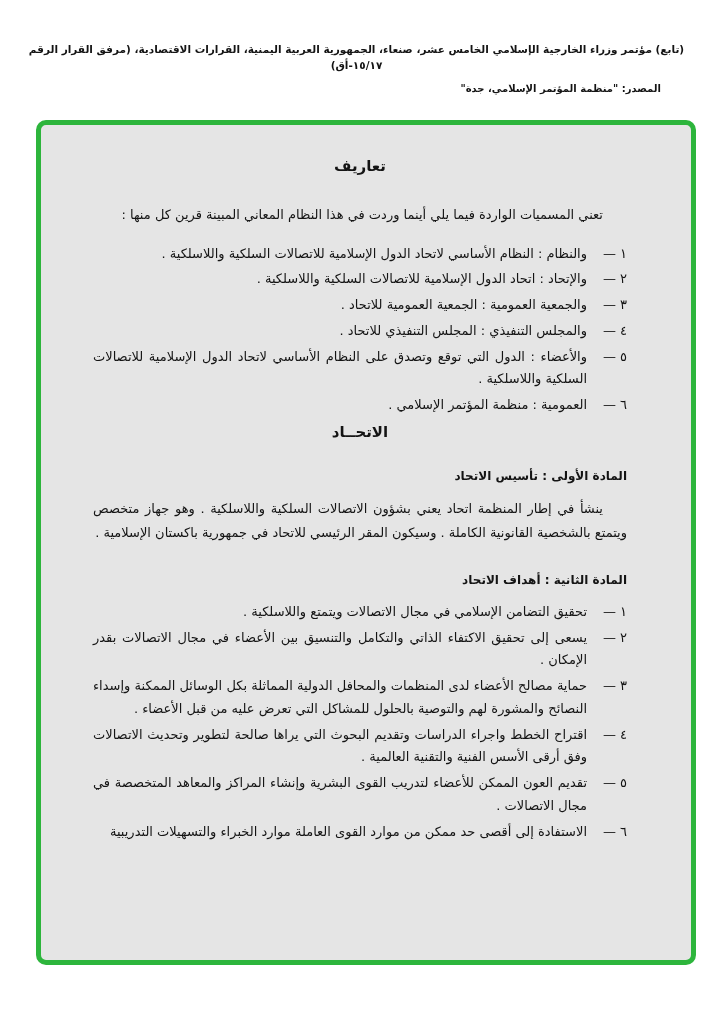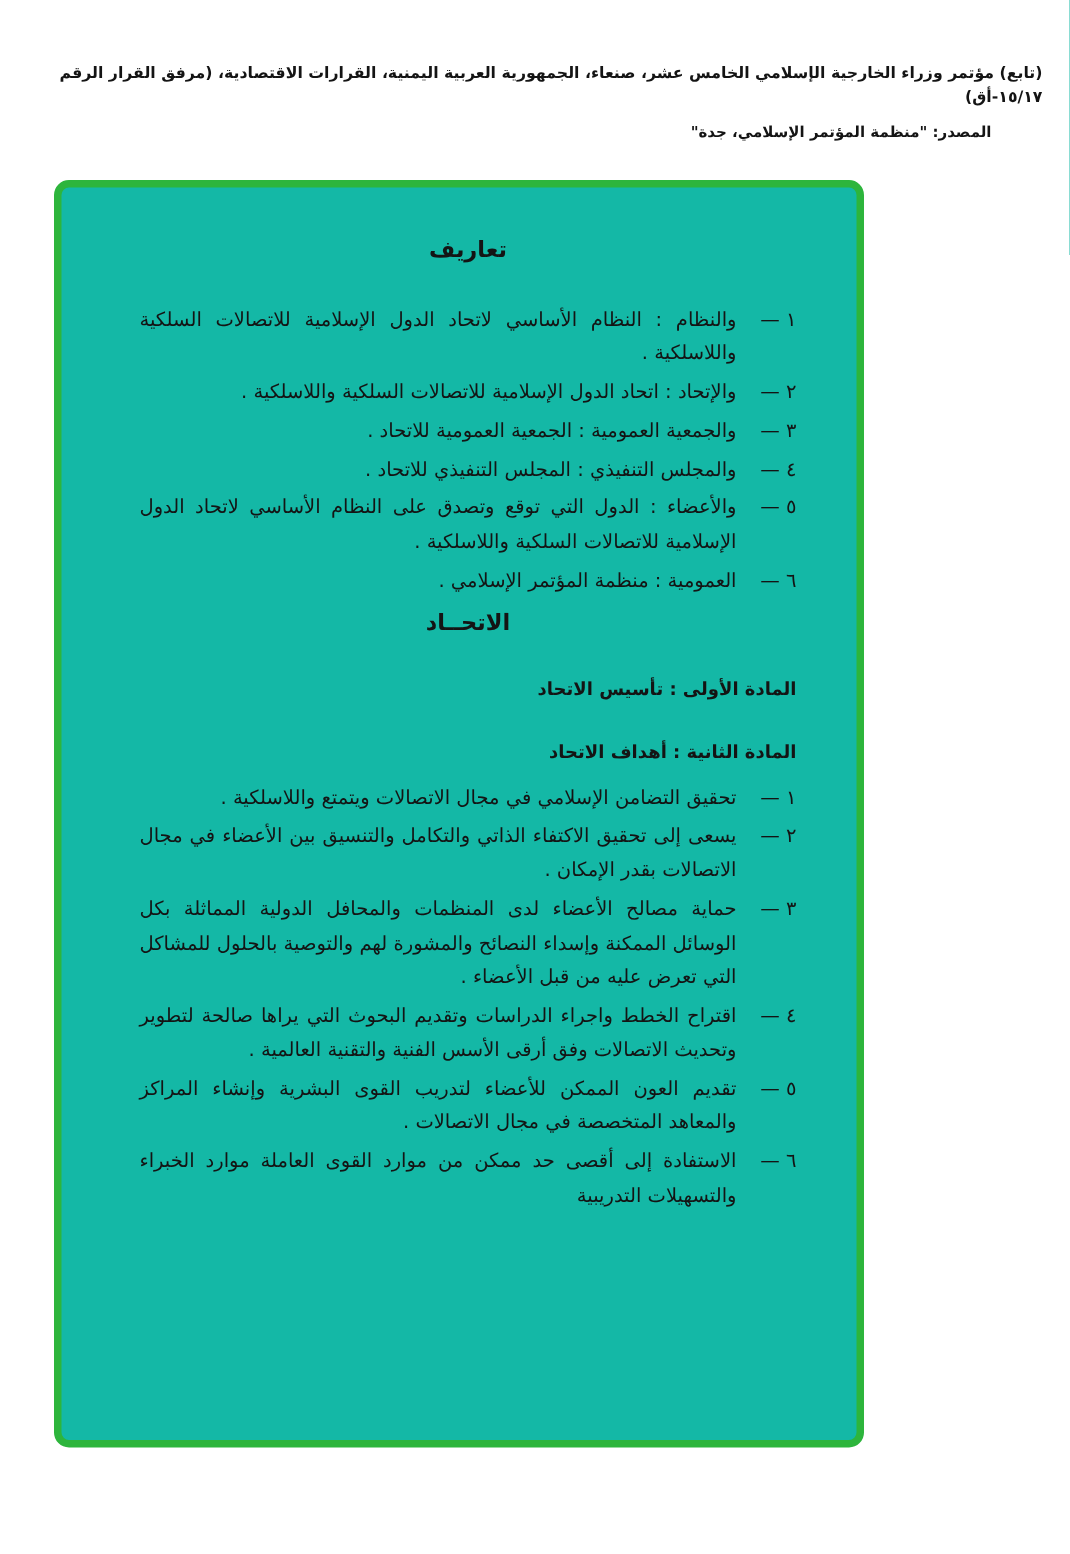--- a/index.html
+++ b/index.html
@@ -11,39 +11,39 @@
     font-family: "DejaVu Sans", sans-serif;
     direction: rtl;
     overflow: hidden;
   }
   .page-header {
     padding: 42px 18px 0 18px;
   }
   .header-line1 {
     font-size: 10.5px;
     font-weight: bold;
-    text-align: right;
+    text-align: center;
     letter-spacing: 0.1px;
     line-height: 1.5;
   }
   .header-line2 {
     font-size: 10px;
     font-weight: bold;
     text-align: right;
     padding-right: 34px;
     margin-top: 9px;
   }
   .doc-frame {
-    width: 540px;
+    width: 660px;
     min-height: 845px;
     margin: 26px auto 0 36px; 
     border: 5px solid #2db53c;
     border-radius: 10px;
-    padding: 26px 40px 28px 52px;
-    background: #14b8a6;
+    padding: 26px 64px 28px 52px;
+    background: #e5e5e5;
   }
   .section-title {
     text-align: center;
     font-weight: bold;
     font-size: 15px;
     margin: 6px 0 28px 0;
   }
   .intro, .para {
     font-size: 13px;
     line-height: 1.85;
@@ -79,20 +79,21 @@
 
 <div class="page-header">
   <div class="header-line1">(تابع) مؤتمر وزراء الخارجية الإسلامي الخامس عشر، صنعاء، الجمهورية العربية اليمنية، القرارات الاقتصادية، (مرفق القرار الرقم ١٥/١٧-أق)</div>
   <div class="header-line2">المصدر:  "منظمة المؤتمر الإسلامي، جدة"</div>
 </div>
 
 <div class="doc-frame">
 
   <div class="section-title">تعاريف</div>
 
+  <div class="intro">تعني المسميات الواردة فيما يلي أينما وردت في هذا النظام المعاني المبينة قرين كل منها :</div>
 
   <div class="list">
     <div class="list-item">
       <span class="num">١ —</span>
       <span class="txt">والنظام : النظام الأساسي لاتحاد الدول الإسلامية للاتصالات السلكية واللاسلكية .</span>
     </div>
     <div class="list-item">
       <span class="num">٢ —</span>
       <span class="txt">والإتحاد : اتحاد الدول الإسلامية للاتصالات السلكية واللاسلكية .</span>
     </div>
@@ -110,20 +111,21 @@
     </div>
     <div class="list-item">
       <span class="num">٦ —</span>
       <span class="txt">العمومية : منظمة المؤتمر الإسلامي .</span>
     </div>
   </div>
 
   <div class="section-title gap-lg">الاتحــاد</div>
 
   <div class="article-heading">المادة الأولى : تأسيس الاتحاد</div>
+  <div class="para">ينشأ في إطار المنظمة اتحاد يعني بشؤون الاتصالات السلكية واللاسلكية . وهو جهاز متخصص ويتمتع بالشخصية القانونية الكاملة . وسيكون المقر الرئيسي للاتحاد في جمهورية باكستان الإسلامية .</div>
 
   <div class="article-heading">المادة الثانية : أهداف الاتحاد</div>
 
   <div class="list">
     <div class="list-item">
       <span class="num">١ —</span>
       <span class="txt">تحقيق التضامن الإسلامي في مجال الاتصالات ويتمتع واللاسلكية .</span>
     </div>
     <div class="list-item">
       <span class="num">٢ —</span>

